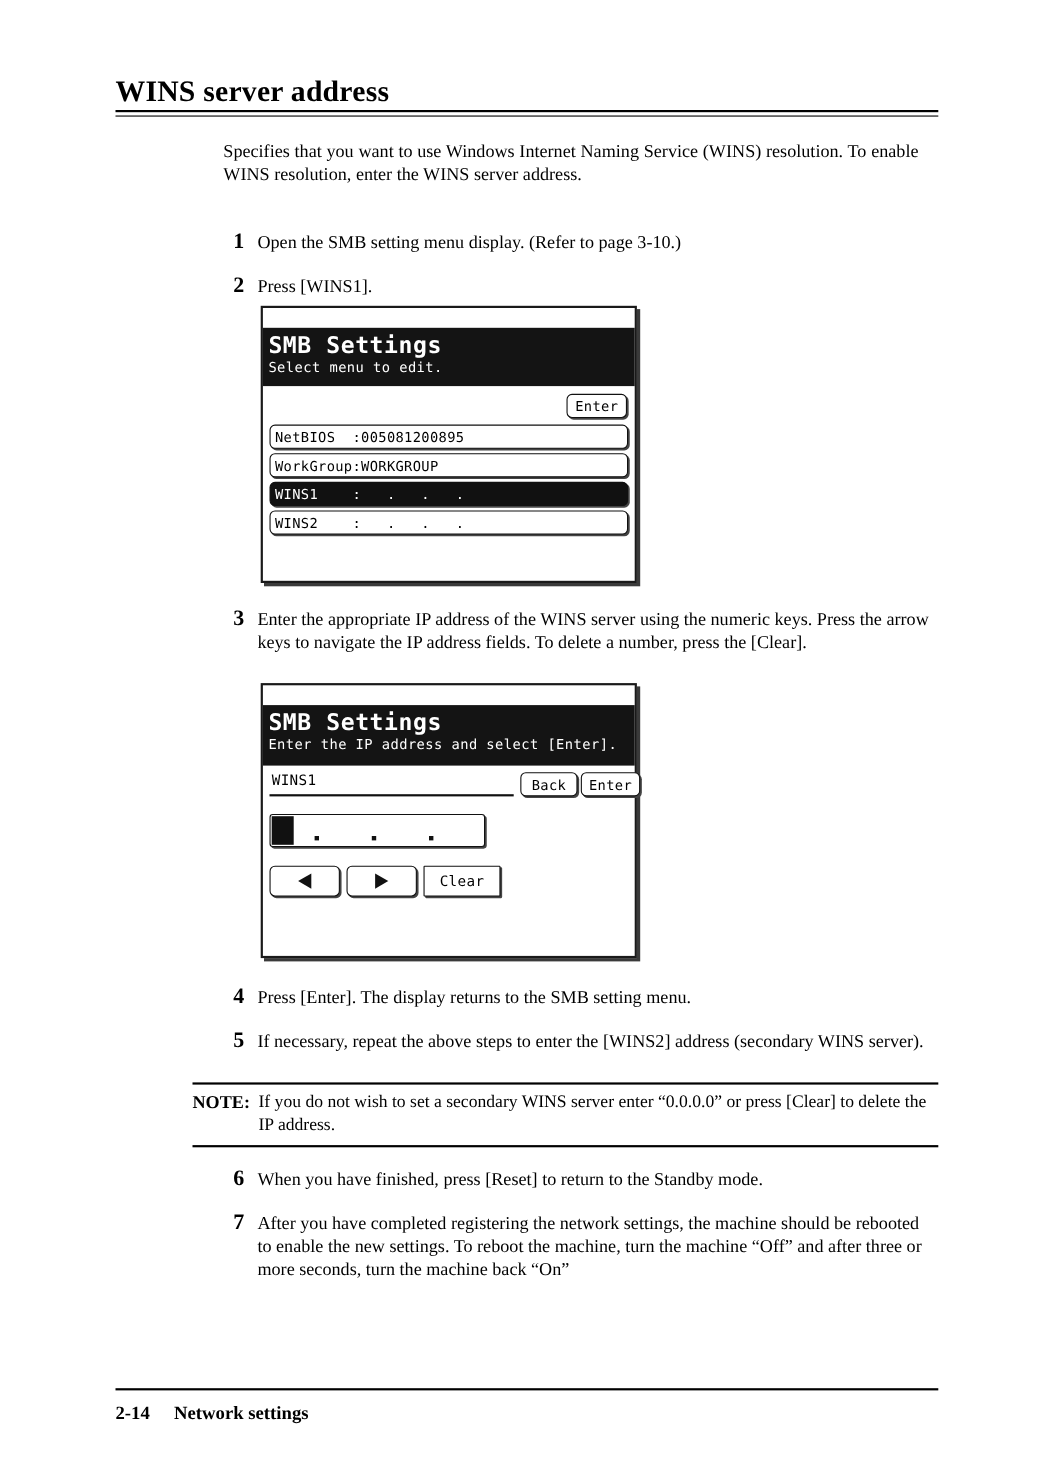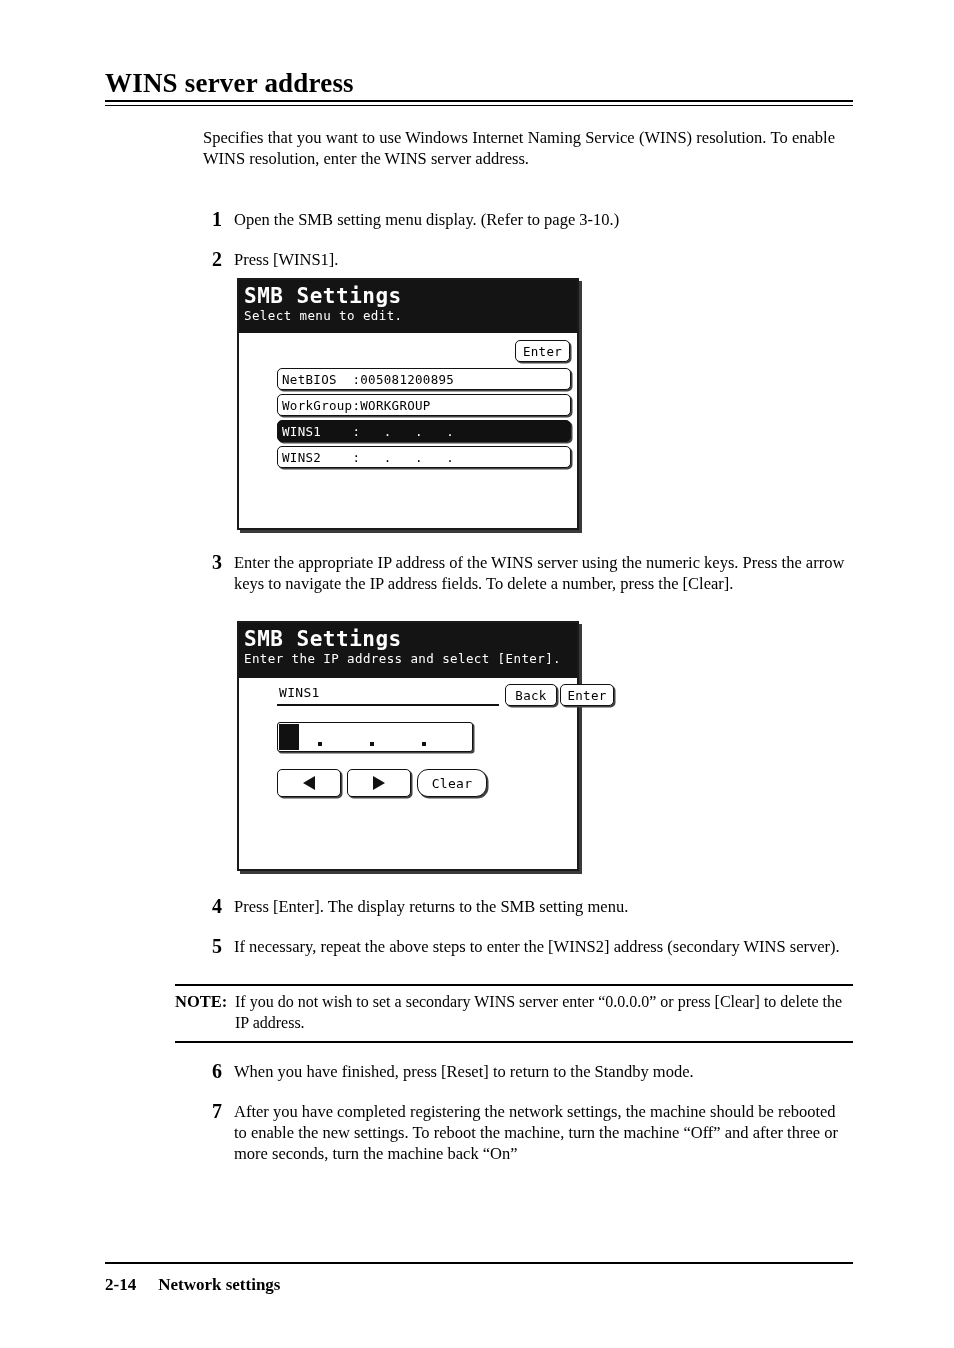--- a/index.html
+++ b/index.html
@@ -155,20 +155,21 @@
     box-shadow: 3px 3px 0 0 #3a3a3a;
   }
   #lcd1 { left: 237px; top: 278px; height: 252px; }
   #lcd2 { left: 237px; top: 621px; height: 250px; }
 
   .lcd-header {
     background: #141414;
     color: #ffffff;
     padding: 4px 5px 5px 5px;
     box-sizing: border-box;
+    margin-top: 18px;
   }
   #lcd1 .lcd-header { height: 53px; }
   #lcd2 .lcd-header { height: 55px; }
 
   .lcd-title {
     font-size: 21px;
     font-weight: bold;
     letter-spacing: 0.5px;
     line-height: 24px;
     font-family: "DejaVu Sans Mono", "Liberation Mono", monospace;
@@ -177,21 +178,20 @@
     font-size: 12.5px;
     line-height: 16px;
     letter-spacing: 0.4px;
     font-family: "DejaVu Sans Mono", "Liberation Mono", monospace;
   }
 
   .lcd-body {
     position: relative;
     padding: 5px 6px;
     box-sizing: border-box;
-    margin-left: 32px;
   }
   #lcd1 .lcd-body { height: 195px; }
   #lcd2 .lcd-body { height: 191px; }
 
   
   .lcd-row {
     position: relative;
     height: 22px;
     border: 1.5px solid #111;
     border-radius: 5px;
@@ -317,21 +317,21 @@
     gap: 6px;
   }
   .lcd-btn.arrow {
     width: 64px;
     height: 28px;
     border-radius: 5px;
   }
   .lcd-btn.clear {
     width: 70px;
     height: 28px;
-    border-radius: 11px;
+    border-radius: 1px;
     font-size: 13px;
   }
   .tri-left {
     width: 0; height: 0;
     border-top: 7px solid transparent;
     border-bottom: 7px solid transparent;
     border-right: 12px solid #111;
   }
   .tri-right {
     width: 0; height: 0;

